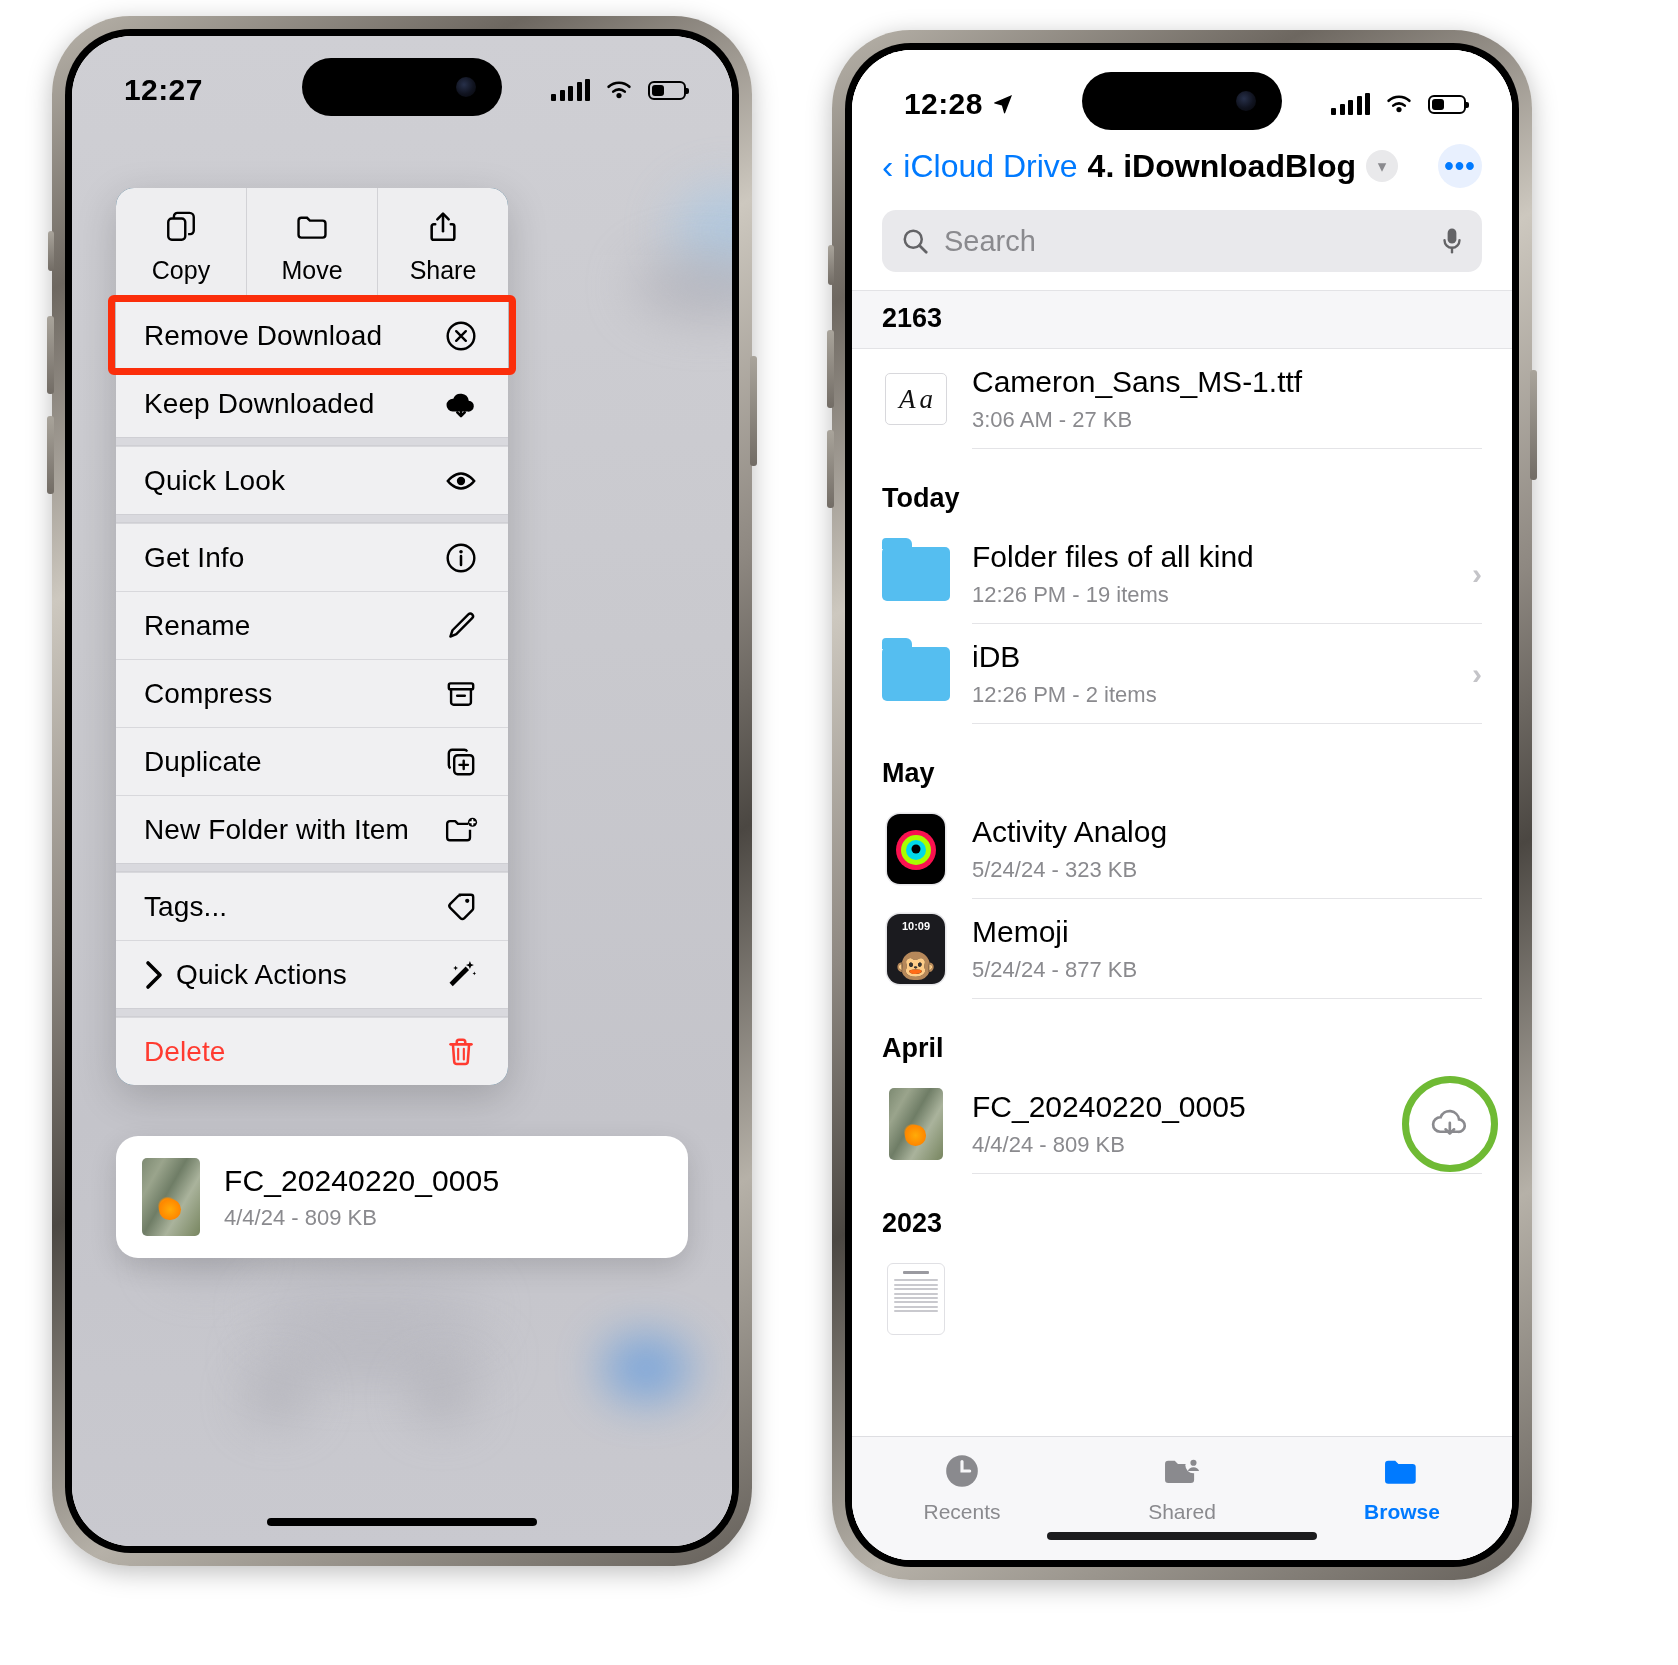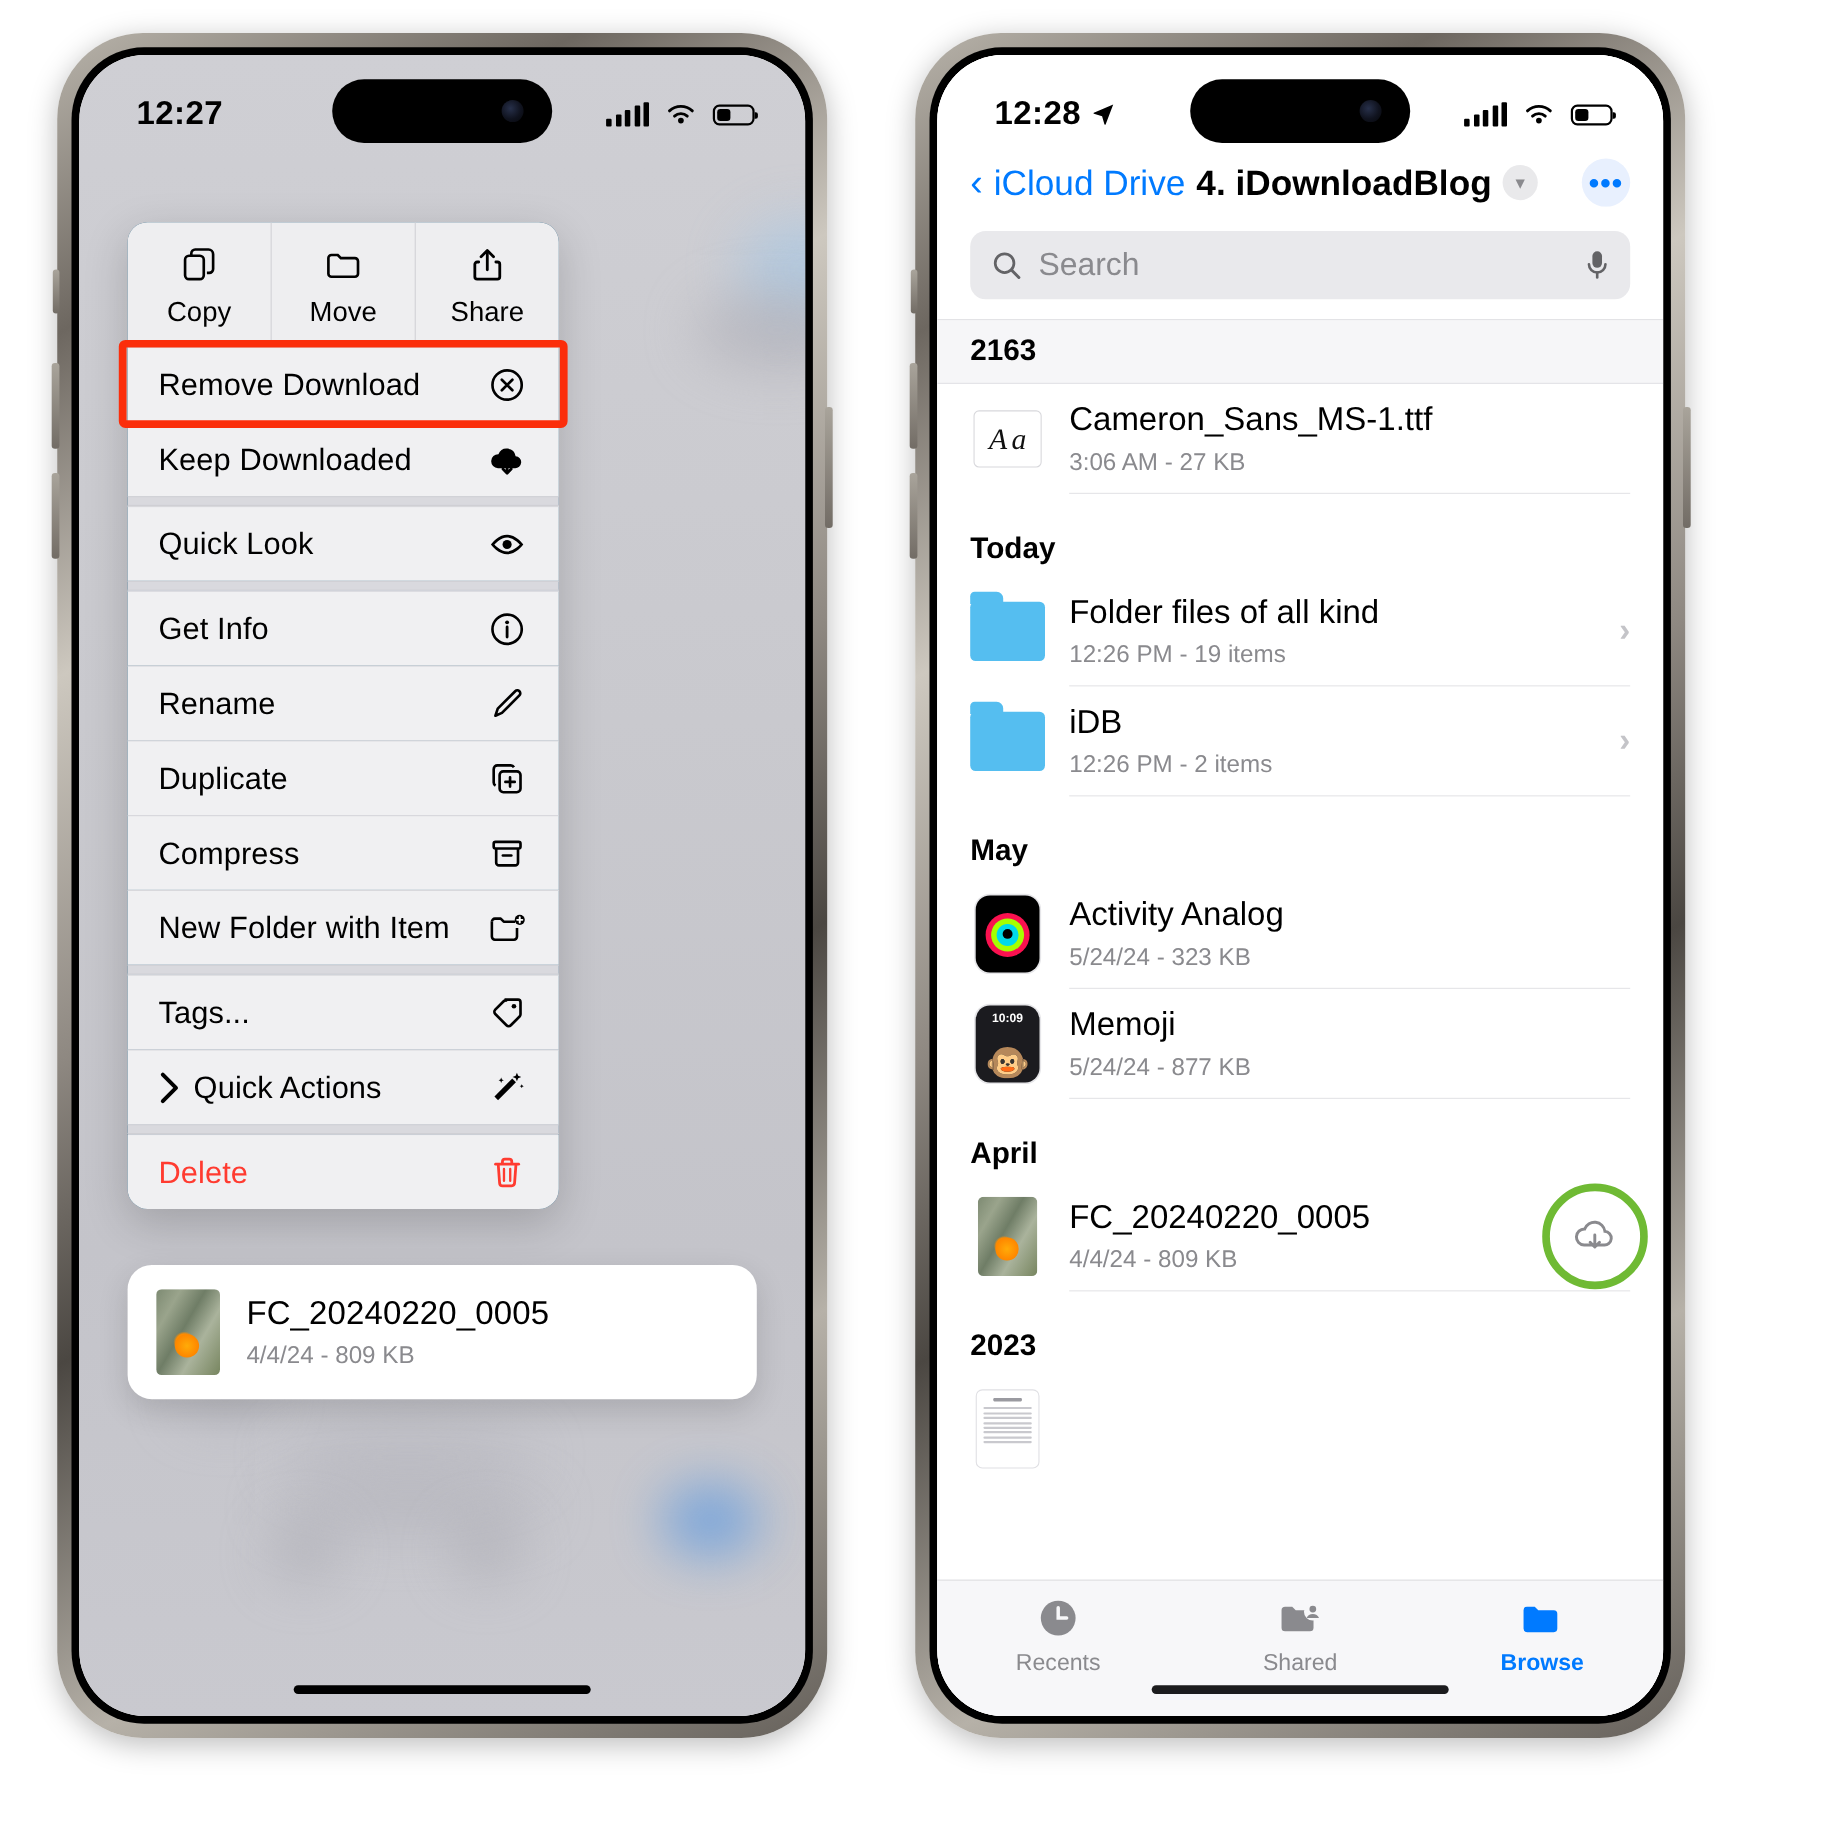--- a/index.html
+++ b/index.html
@@ -25,21 +25,21 @@
     background: #000;
     padding: 7px;
   }
   .screen {
     position: relative;
     width: 100%; height: 100%;
     border-radius: 60px;
     overflow: hidden;
     background: #fff;
   }
-  #phone-left  { left: 52px;  top: 30px;  width: 700px;  height: 1550px; }
+  #phone-left  { left: 52px;  top: 16px;  width: 700px;  height: 1550px; }
   #phone-right { left: 832px; top: 30px;  width: 700px;  height: 1550px; }
 
   
   .btn-side { position:absolute; background: linear-gradient(180deg,#a9a49b,#726c65); border-radius:3px; }
   .bs-l1 { left:-4px; top:215px; width:6px; height:40px; }
   .bs-l2 { left:-5px; top:300px; width:7px; height:78px; }
   .bs-l3 { left:-5px; top:400px; width:7px; height:78px; }
   .bs-r1 { right:-5px; top:340px; width:7px; height:110px; }
 
   
@@ -369,37 +369,37 @@
           <div class="ctx-row">
             <span class="lbl">Rename</span>
             <span class="ctx-ico">
               <svg width="34" height="34" viewBox="0 0 24 24">
                 <path d="M4.5 19.5 6 15 17.2 3.8a1.9 1.9 0 0 1 2.7 2.7L8.7 17.7z" fill="none" stroke="#000" stroke-width="1.7" stroke-linejoin="round"></path>
               </svg>
             </span>
           </div>
 
           <div class="ctx-row">
+            <span class="lbl">Compress</span>
+            <span class="ctx-ico">
+              <svg width="34" height="34" viewBox="0 0 24 24">
+                <rect x="3.4" y="4.5" width="17.2" height="4.2" rx="1.2" fill="none" stroke="#000" stroke-width="1.7"></rect>
+                <path d="M5 8.7v9.1a1.8 1.8 0 0 0 1.8 1.8h10.4a1.8 1.8 0 0 0 1.8-1.8V8.7" fill="none" stroke="#000" stroke-width="1.7"></path>
+                <path d="M9.3 13.2h5.4" stroke="#000" stroke-width="1.7" stroke-linecap="round"></path>
+              </svg>
+            </span>
+          </div>
+
+          <div class="ctx-row">
             <span class="lbl">Duplicate</span>
             <span class="ctx-ico">
               <svg width="34" height="34" viewBox="0 0 24 24">
                 <rect x="7.2" y="7.2" width="13.4" height="13.4" rx="2.4" fill="none" stroke="#000" stroke-width="1.7"></rect>
                 <path d="M4.6 16.4A2.4 2.4 0 0 1 3.4 14.3V5.8A2.4 2.4 0 0 1 5.8 3.4h8.5a2.4 2.4 0 0 1 2.1 1.2" fill="none" stroke="#000" stroke-width="1.7"></path>
                 <path d="M13.9 11v6M10.9 14h6" stroke="#000" stroke-width="1.7" stroke-linecap="round"></path>
-              </svg>
-            </span>
-          </div>
-
-          <div class="ctx-row">
-            <span class="lbl">Compress</span>
-            <span class="ctx-ico">
-              <svg width="34" height="34" viewBox="0 0 24 24">
-                <rect x="3.4" y="4.5" width="17.2" height="4.2" rx="1.2" fill="none" stroke="#000" stroke-width="1.7"></rect>
-                <path d="M5 8.7v9.1a1.8 1.8 0 0 0 1.8 1.8h10.4a1.8 1.8 0 0 0 1.8-1.8V8.7" fill="none" stroke="#000" stroke-width="1.7"></path>
-                <path d="M9.3 13.2h5.4" stroke="#000" stroke-width="1.7" stroke-linecap="round"></path>
               </svg>
             </span>
           </div>
 
           <div class="ctx-row">
             <span class="lbl">New Folder with Item</span>
             <span class="ctx-ico">
               <svg width="36" height="34" viewBox="0 0 26 24">
                 <path d="M3 7.6A2 2 0 0 1 5 5.6h3.8l2 2h7.4" fill="none" stroke="#000" stroke-width="1.7" stroke-linejoin="round"></path>
                 <path d="M3 7.6v9.8a2 2 0 0 0 2 2h12.5a2 2 0 0 0 2-2v-5.6" fill="none" stroke="#000" stroke-width="1.7"></path>

